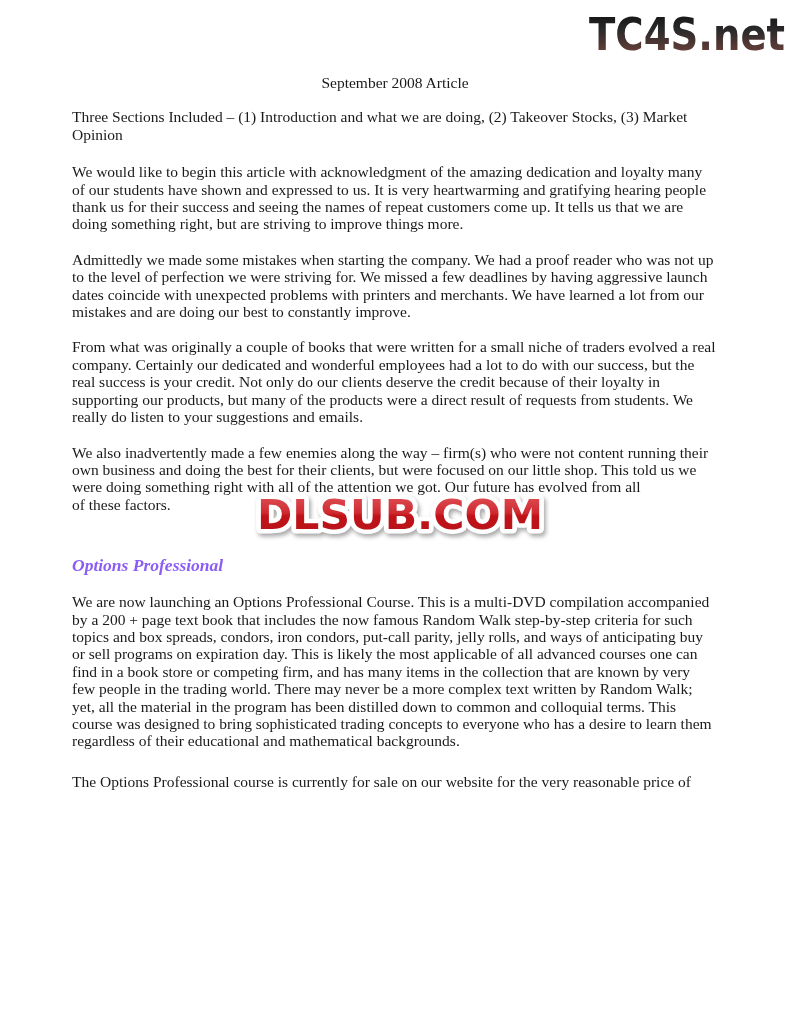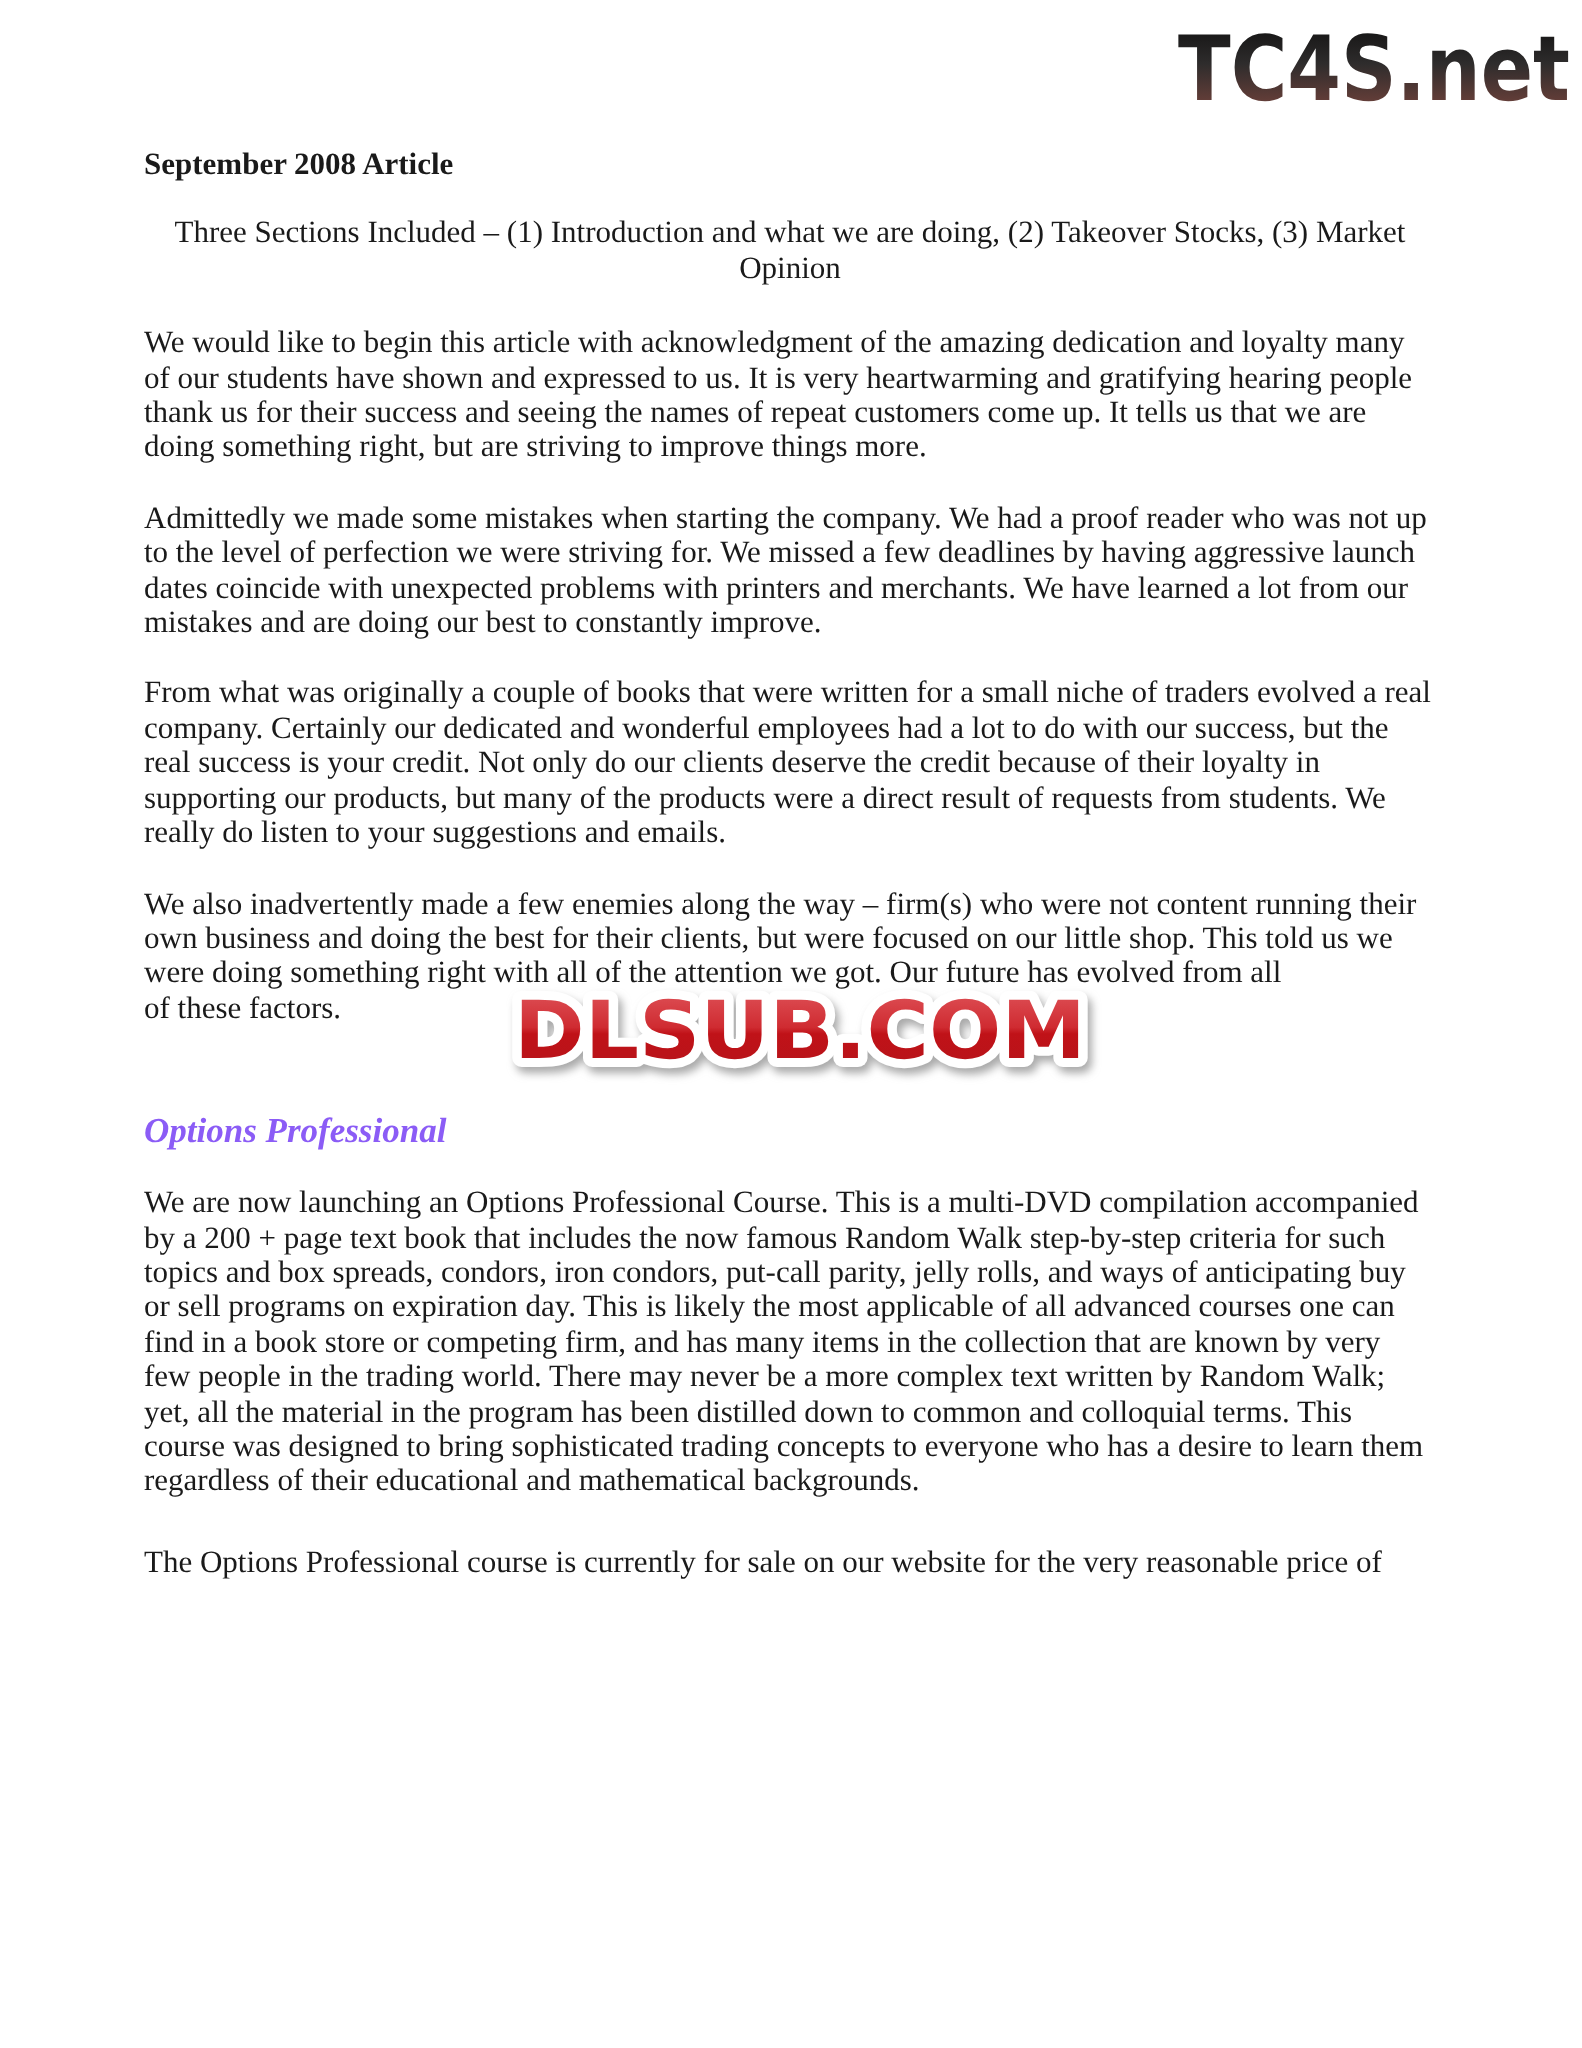--- a/index.html
+++ b/index.html
@@ -18,22 +18,22 @@
 
   
   .col {
     position: absolute;
     left: 72px;
     top: 74px;
     width: 646px;
     font-size: 15.5px;
     line-height: 17.4px;
   }
-  .title { font-weight: bold; }
-  .intro { margin-top: 17px; white-space: pre-line; text-align: center; }
+  .title { font-weight: normal; text-align: center; }
+  .intro { margin-top: 17px; white-space: pre-line; }
   .sec-heading { margin-top: 14px; font-weight: bold; text-align: center; white-space: pre-wrap; }
   .para { white-space: pre-line; }
   .p1 { margin-top: 20px; }
   .p2, .p3, .p4 { margin-top: 18px; }
   .opt-heading {
     margin-top: 42px;
     font-weight: bold;
     font-style: italic;
     font-size: 17.5px;
     line-height: 21px;

